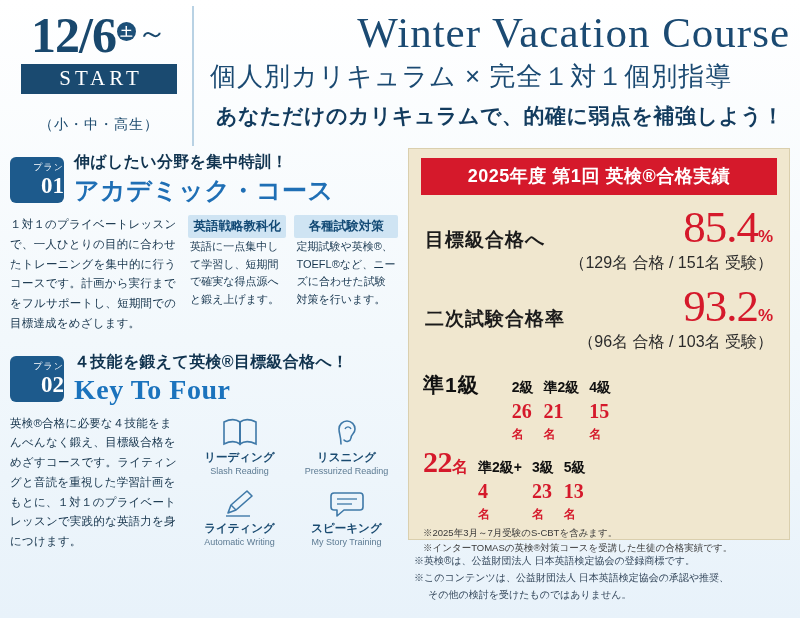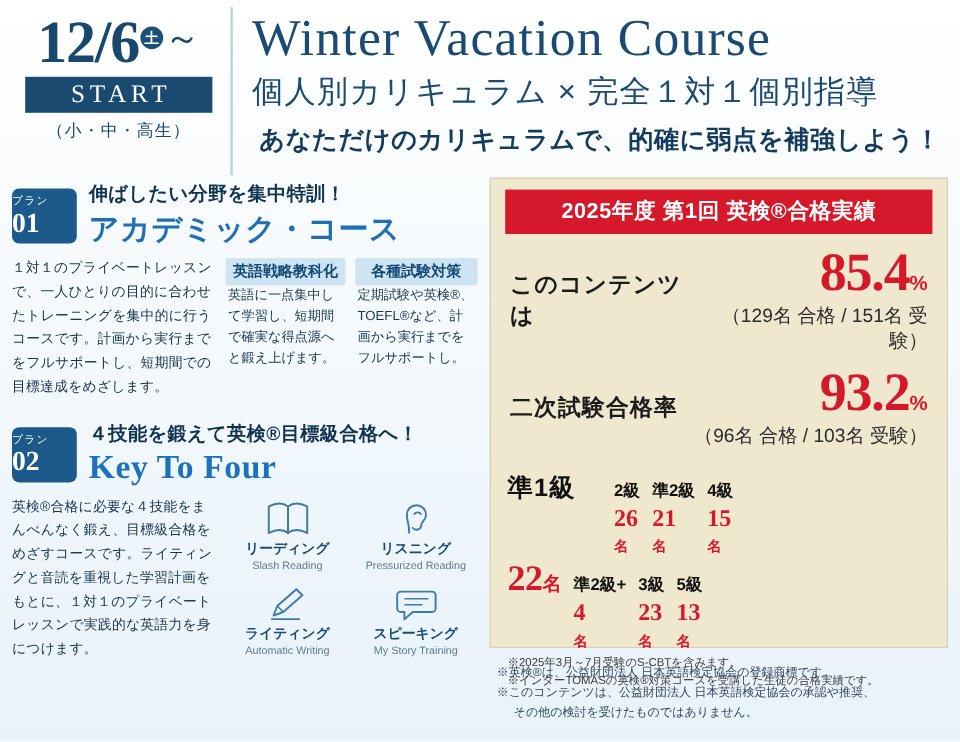--- a/index.html
+++ b/index.html
@@ -65,41 +65,42 @@
     background: #1a4a70;
     color: #ffffff;
     font-family: "Liberation Serif", serif;
     font-size: 21px;
     letter-spacing: 4px;
     padding: 2px 20px 3px 24px;
     width: 156px;
     text-align: center;
   }
   .grade {
-    margin-top: 6px;
+    margin-top: 22px;
     font-size: 14px;
     color: #18476b;
     letter-spacing: 1px;
   }
   .title-box {
     flex: 1;
     border-left: 2px solid #b9d2e4;
     padding-left: 16px;
     display: flex;
     flex-direction: column;
     justify-content: flex-start;
     padding-top: 4px;
   }
   .main-title {
     font-family: "Liberation Serif", serif;
     font-size: 43px;
     color: #1b4a72;
     letter-spacing: 1px;
     line-height: 1.08;
     white-space: nowrap;
+    text-align: right;
   }
   .sub-title {
     font-size: 26px;
     color: #1b4a72;
     letter-spacing: 1px;
     margin-top: 3px;
     white-space: nowrap;
   }
   .lead {
     font-size: 21px;
@@ -127,21 +128,21 @@
     align-items: center;
     gap: 10px;
     margin-top: 4px;
   }
   .plan-badge {
     width: 54px; height: 46px;
     background: #1d5a8c;
     color: #fff;
     border-radius: 6px;
     display: flex; flex-direction: column;
-    align-items: flex-start; justify-content: center;
+    align-items: flex-end; justify-content: center;
     line-height: 1;
     flex: 0 0 54px;
   }
   .plan-badge .p-label { font-size: 9px; letter-spacing: 1px; }
   .plan-badge .p-num {
     font-family: "Liberation Serif", serif;
     font-size: 23px; font-weight: bold; margin-top: 2px;
   }
   .plan-titles { display: flex; flex-direction: column; }
   .plan-small {
@@ -235,21 +236,21 @@
   }
   .rate-label {
     font-size: 19px; font-weight: bold; color: #1b1b1b;
     letter-spacing: 1px;
   }
   .rate-right { text-align: right; }
   .rate-num {
     font-family: "Liberation Serif", serif;
     color: #d5192b;
     font-size: 45px;
-    font-weight: bold;
+    font-weight: normal;
     line-height: 1;
     letter-spacing: -1px;
     margin-top: 24px;
   }
   .rate-pct { font-size: 17px; font-weight: bold; color: #d5192b; }
   .rate-note { font-size: 16px; color: #2b2b2b; margin-top: 3px; }
 
   .divider { height: 1px; background: #cfc2a0; margin: 10px 2px 0 2px; }
 
   .grades {
@@ -336,21 +337,21 @@
         </div>
         <div class="plan-body">
           <div class="plan-text">１対１のプライベートレッスンで、一人ひとりの目的に合わせたトレーニングを集中的に行うコースです。計画から実行までをフルサポートし、短期間での目標達成をめざします。</div>
           <div class="feature-col">
             <div>
               <div class="feature-title">英語戦略教科化</div>
               <div class="feature-desc">英語に一点集中して学習し、短期間で確実な得点源へと鍛え上げます。</div>
             </div>
             <div>
               <div class="feature-title">各種試験対策</div>
-              <div class="feature-desc">定期試験や英検®、TOEFL®など、計画から実行までをフルサポートし。</div>
+              <div class="feature-desc">定期試験や英検®、TOEFL®など、ニーズに合わせた試験対策を行います。</div>
             </div>
           </div>
         </div>
       </div>
 
       <div style="margin-top:18px;">
         <div class="plan-head">
           <div class="plan-badge">
             <span class="p-label">プラン</span>
             <span class="p-num">02</span>
@@ -414,21 +415,21 @@
           </div>
         </div>
       </div>
     </div>
 
     <div class="right-col">
       <div class="panel">
         <div class="panel-title">2025年度 第1回 英検®合格実績</div>
 
         <div class="rate-row">
-          <div class="rate-label">このコンテンツは</div>
+          <div class="rate-label">目標級合格へ</div>
           <div class="rate-right">
             <div>
               <span class="rate-num">85.4</span><span class="rate-pct">%</span>
             </div>
             <div class="rate-note">（129名 合格 / 151名 受験）</div>
           </div>
         </div>
 
         <div class="rate-row">
           <div class="rate-label">二次試験合格率</div>

